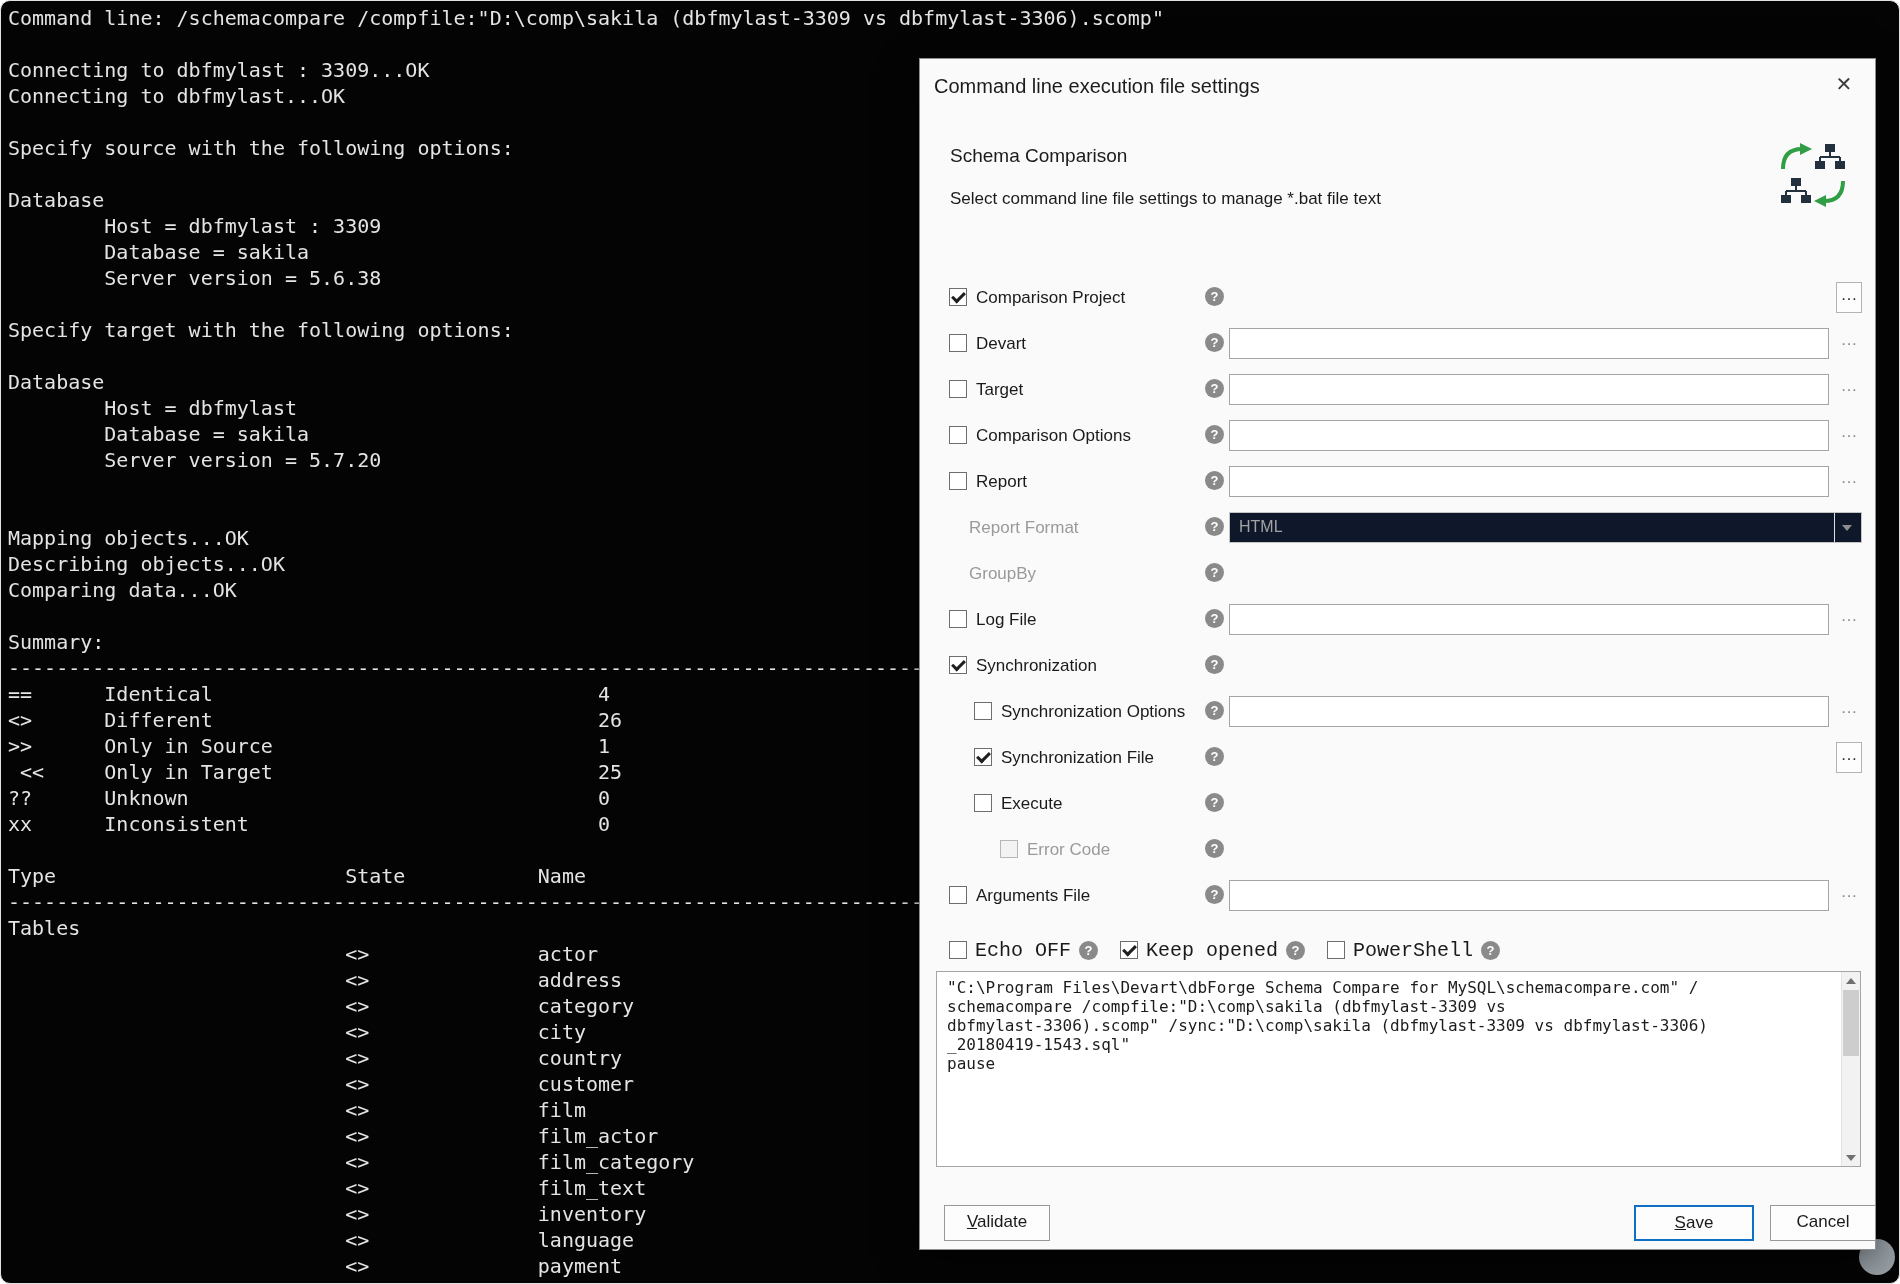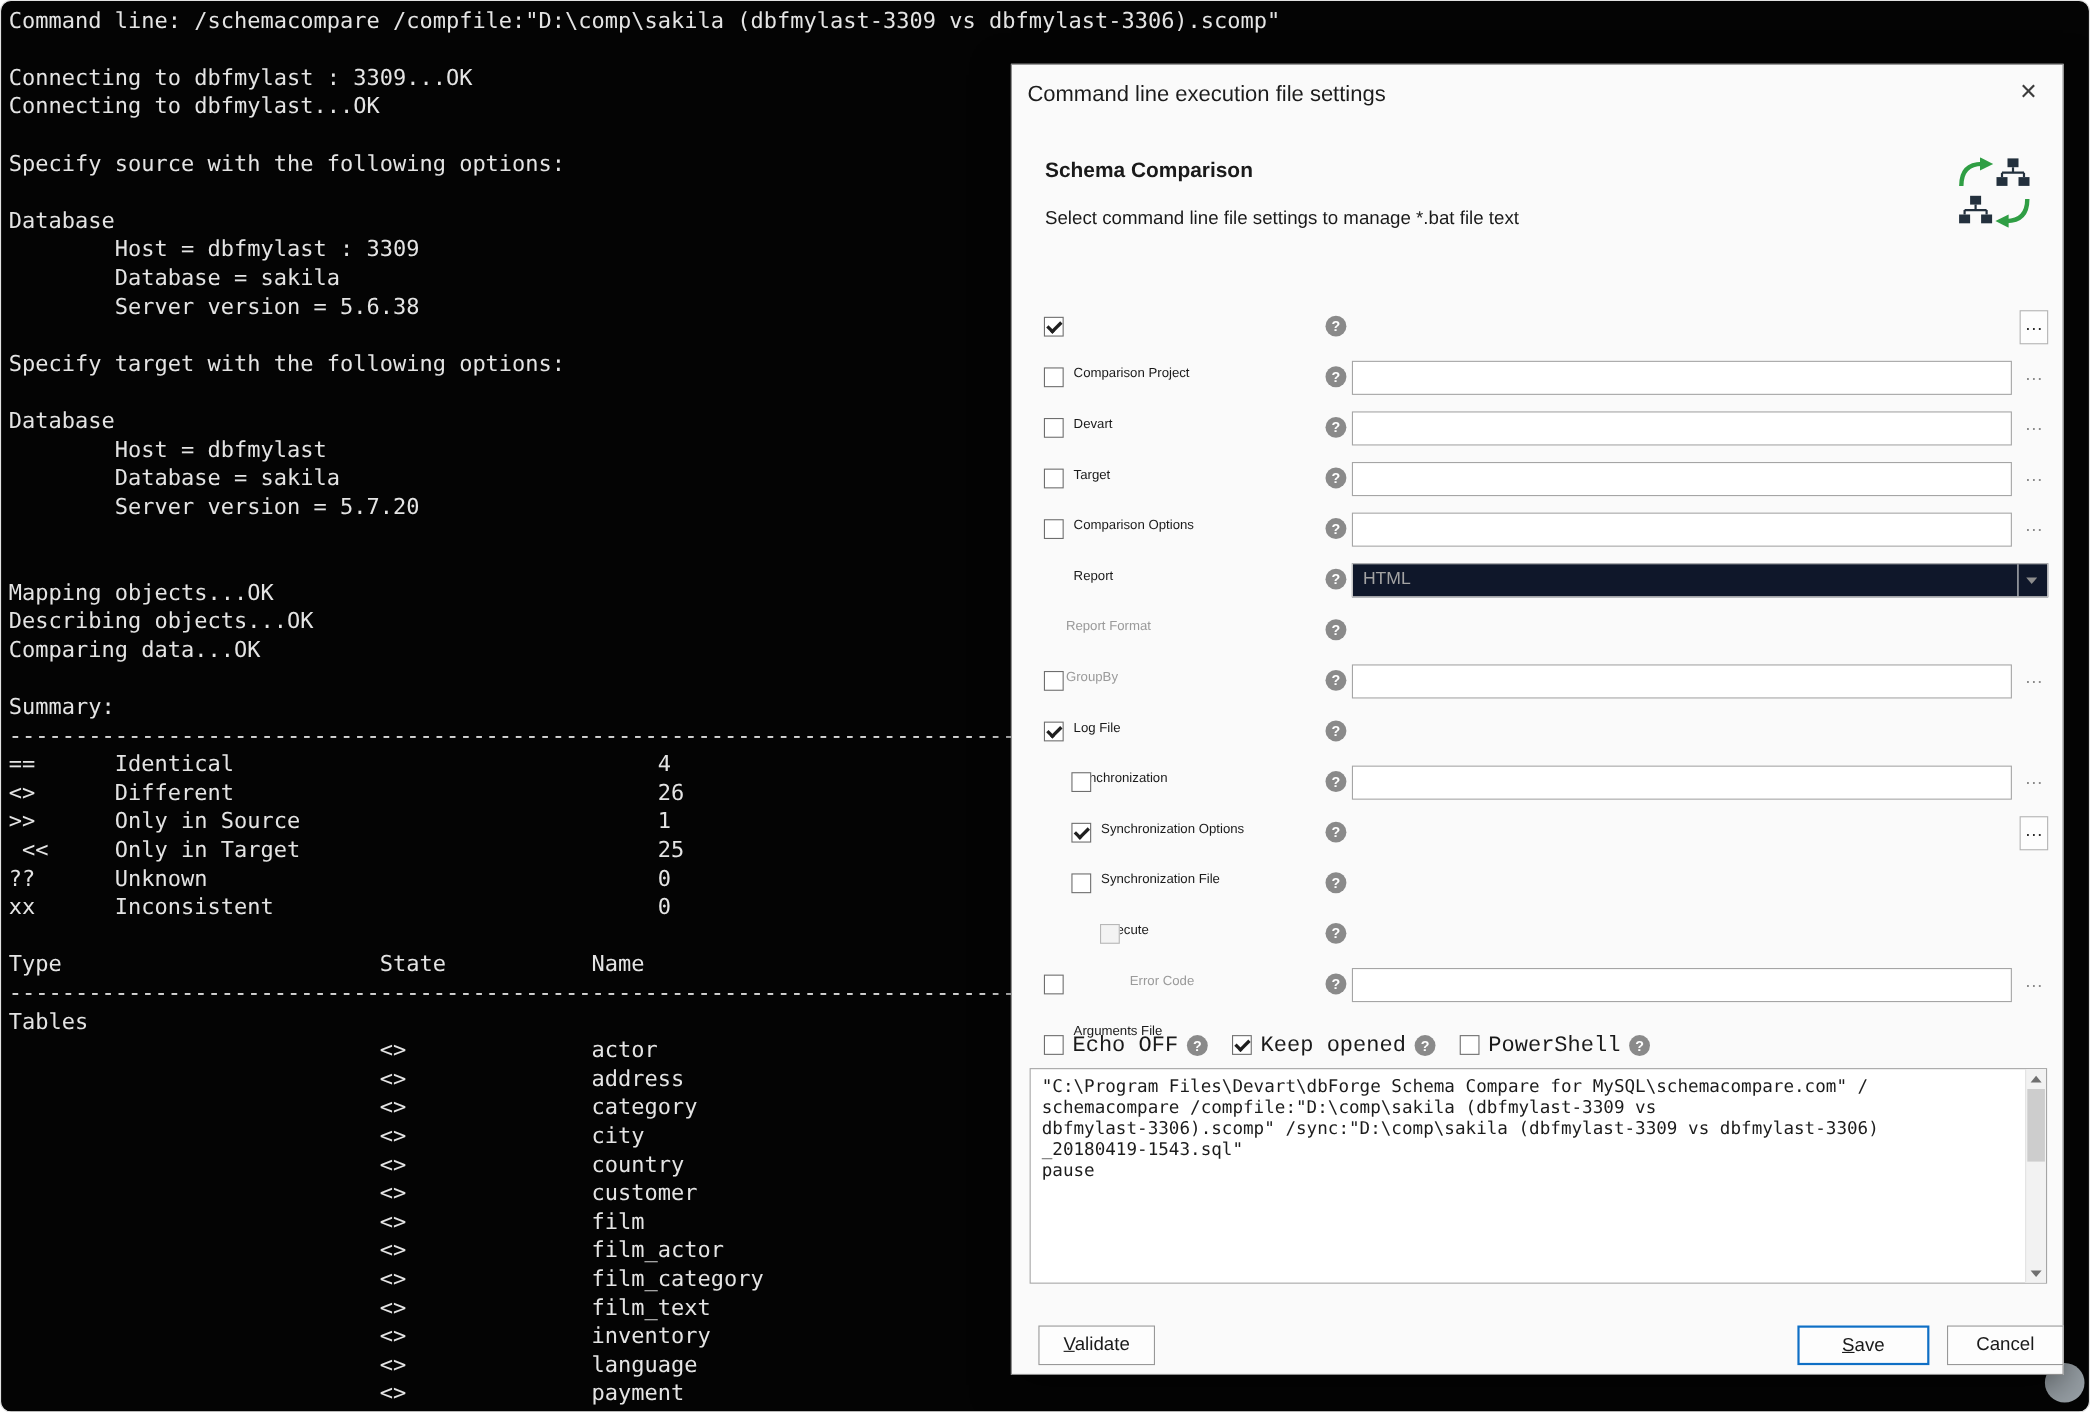--- a/index.html
+++ b/index.html
@@ -18,35 +18,35 @@
 
   
   .dialog { position:absolute; left:918px; top:57px; width:957px; height:1192px;
             background:#fafafa; border:1px solid #8f8f8f; box-sizing:border-box;
             box-shadow:0 10px 34px rgba(0,0,0,.55); z-index:10; color:#1a1a1a; }
 
   .dlg-title { position:absolute; left:14px; top:16px; font-size:20px; color:#1c1c1c; }
   .close-btn { position:absolute; right:16px; top:10px; width:30px; height:30px;
                font-size:20px; color:#3c3c3c; text-align:center; line-height:30px; cursor:pointer; }
 
-  .hdr-title { position:absolute; left:30px; top:86px; font-size:19px; font-weight:bold; }
+  .hdr-title { position:absolute; left:30px; top:86px; font-size:19px; font-weight:normal; }
   .hdr-sub   { position:absolute; left:30px; top:130px; font-size:17px; }
   .hdr-icon  { position:absolute; right:26px; top:84px; }
 
   
   .rows { position:absolute; left:0; top:215px; right:0; }
   .frow { position:relative; height:46px; }
 
   .cb { position:absolute; left:29px; top:14px; width:18px; height:18px;
         background:#ffffff; border:1px solid #6e6e6e; box-sizing:border-box; }
   .cb.checked::after { content:""; position:absolute; left:2px; top:3px; width:10px; height:5px;
         border-left:3px solid #1f1f1f; border-bottom:3px solid #1f1f1f; transform:rotate(-45deg); }
   .cb.dis { border-color:#b7b7b7; background:#f3f3f3; }
 
-  .flabel { position:absolute; left:56px; top:14px; font-size:12px; white-space:nowrap; color:#1a1a1a;margin-top:44px; }
+  .flabel { position:absolute; left:56px; top:14px; font-size:17px; white-space:nowrap; color:#1a1a1a; }
   .flabel.dim { color:#9a9a9a; }
   .flabel.only { left:49px; }
 
   .ind1 .cb { left:54px; }  .ind1 .flabel { left:81px; }
   .ind2 .cb { left:80px; }  .ind2 .flabel { left:107px; }
 
   .help { position:absolute; left:285px; top:13px; width:19px; height:19px; border-radius:50%;
           background:#8a8a8a; color:#ffffff; font-size:13px; font-weight:bold;
           text-align:center; line-height:19px; }
   .help.inline { position:static; display:inline-block; flex:none; }

